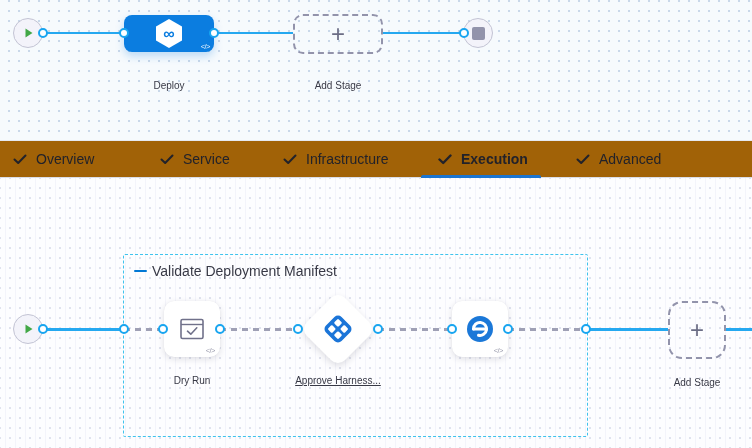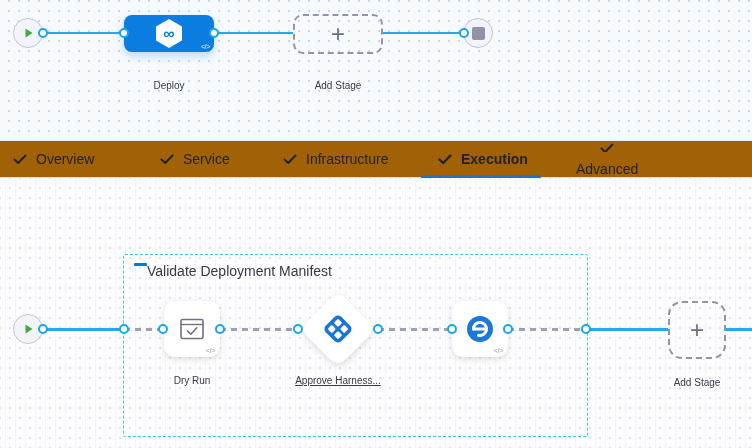--- a/index.html
+++ b/index.html
@@ -58,22 +58,22 @@
              color:#0b7de0; font-weight:bold; font-size:16px; }
   .code-glyph { position:absolute; right:4px; bottom:1px; font-size:7.5px;
                 letter-spacing:-0.5px; color:#fff; opacity:0.9; }
   .add-box { position:absolute; border:2px dashed #9293ab; background:transparent;
              display:flex; align-items:center; justify-content:center; z-index:4;
              color:#6b6d85; font-size:24px; font-weight:300; cursor:pointer; }
 
   
   .step-group { position:absolute; left:123px; top:76px; width:465px; height:183px;
                 border:1.5px dashed #3fc3ed; border-radius:2px; z-index:1; }
-  .group-label { position:absolute; left:10px; top:8px; display:flex; align-items:flex-start;
-                 font-size:14px; font-weight:500; color:#383946; }
+  .group-label { position:absolute; left:10px; top:8px; display:flex; align-items:center;
+                 gap:5px; font-size:14px; font-weight:500; color:#383946; }
   .minus-icon { width:13px; height:2.5px; background:#0278d5; border-radius:1px; }
 
   .step-card { position:absolute; width:56px; height:56px; background:#fff; border-radius:10px;
                box-shadow:0 2px 6px rgba(40,41,61,0.14), 0 0 1px rgba(40,41,61,0.08);
                display:flex; align-items:center; justify-content:center; z-index:4; cursor:pointer; }
   .step-card .code-glyph { color:#9293a5; right:5px; bottom:2px; }
   .diamond { position:absolute; left:311px; top:124px; width:54px; height:54px;
              background:#fff; border-radius:10px; transform:rotate(45deg);
              box-shadow:2px 2px 6px rgba(40,41,61,0.14); z-index:4; cursor:pointer;
              display:flex; align-items:center; justify-content:center; }
@@ -138,21 +138,21 @@
         <path d="M1.5 7.5 L5.2 11 L12.5 3.5" stroke="#22222a" stroke-width="2" fill="none" stroke-linecap="round" stroke-linejoin="round"></path>
       </svg>
     <span class="tab-label">Infrastructure</span>
   </div>
   <div class="tab active" style="left:438px;">
     <svg width="14" height="14">
         <path d="M1.5 7.5 L5.2 11 L12.5 3.5" stroke="#22222a" stroke-width="2.4" fill="none" stroke-linecap="round" stroke-linejoin="round"></path>
       </svg>
     <span class="tab-label">Execution</span>
   </div>
-  <div class="tab" style="left:576px;flex-direction:column;">
+  <div class="tab" style="left:576px;">
     <svg width="14" height="14">
         <path d="M1.5 7.5 L5.2 11 L12.5 3.5" stroke="#22222a" stroke-width="2" fill="none" stroke-linecap="round" stroke-linejoin="round"></path>
       </svg>
     <span class="tab-label">Advanced</span>
   </div>
   <div class="tab-underline"></div>
 </div>
 
 <div class="canvas-bottom">
 

